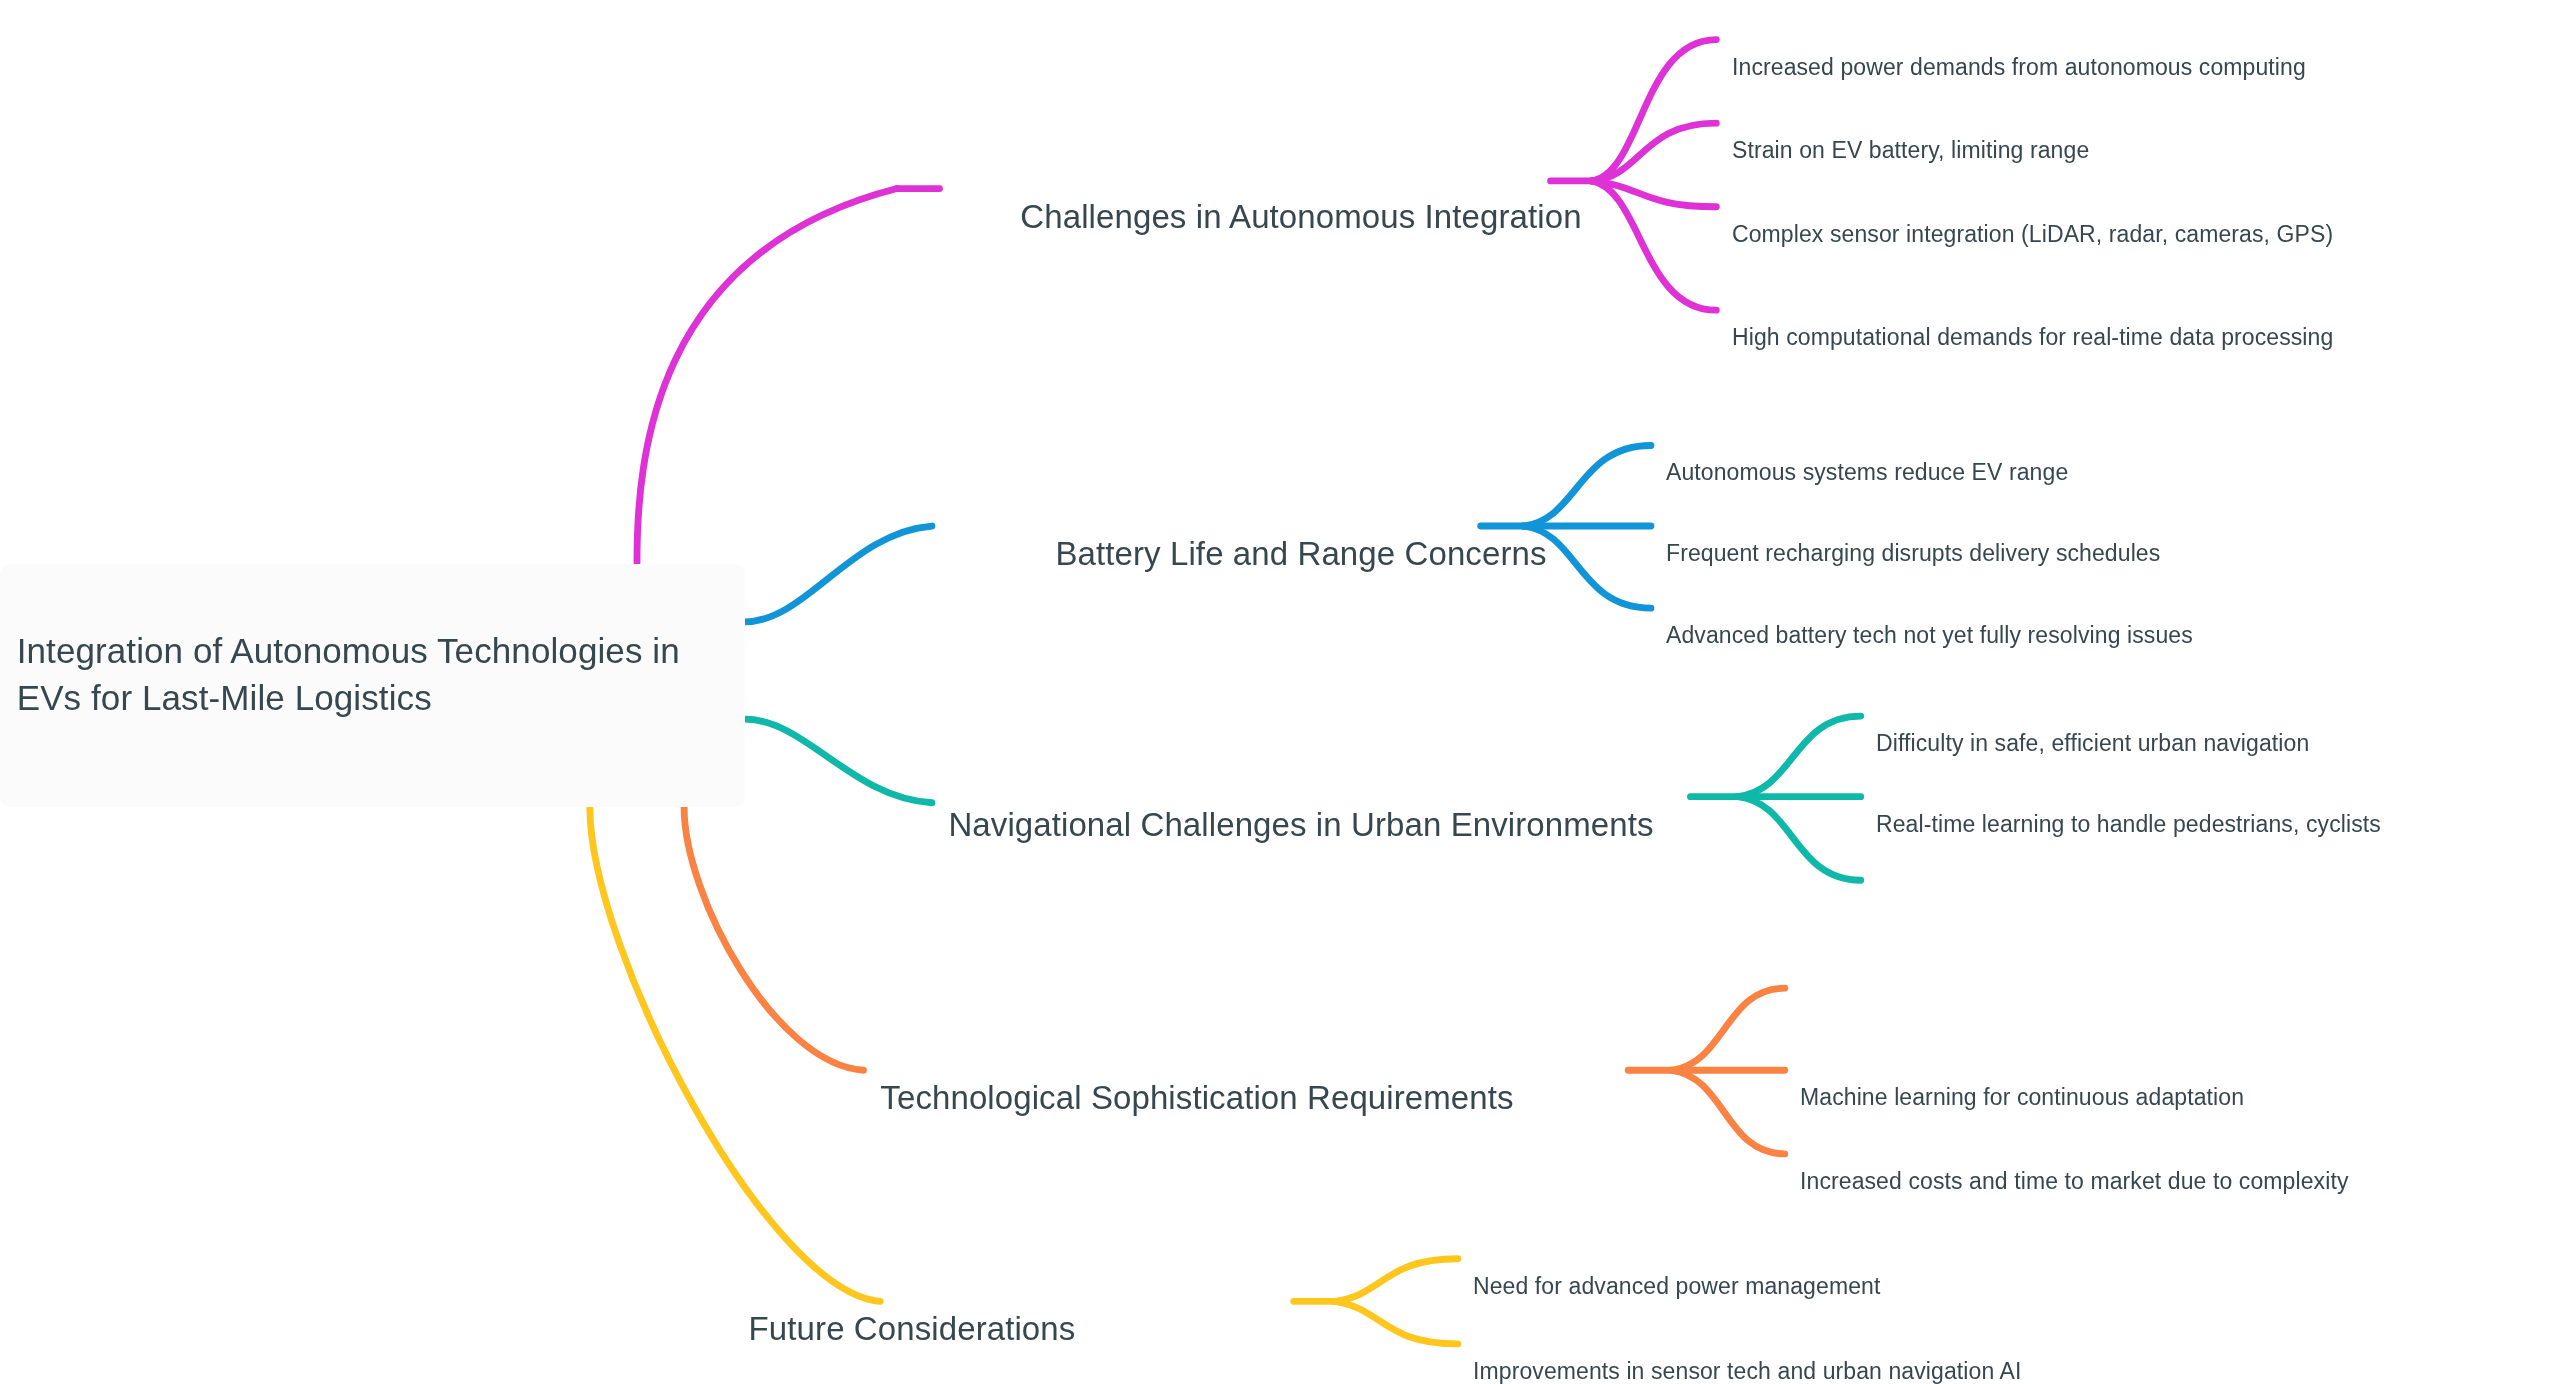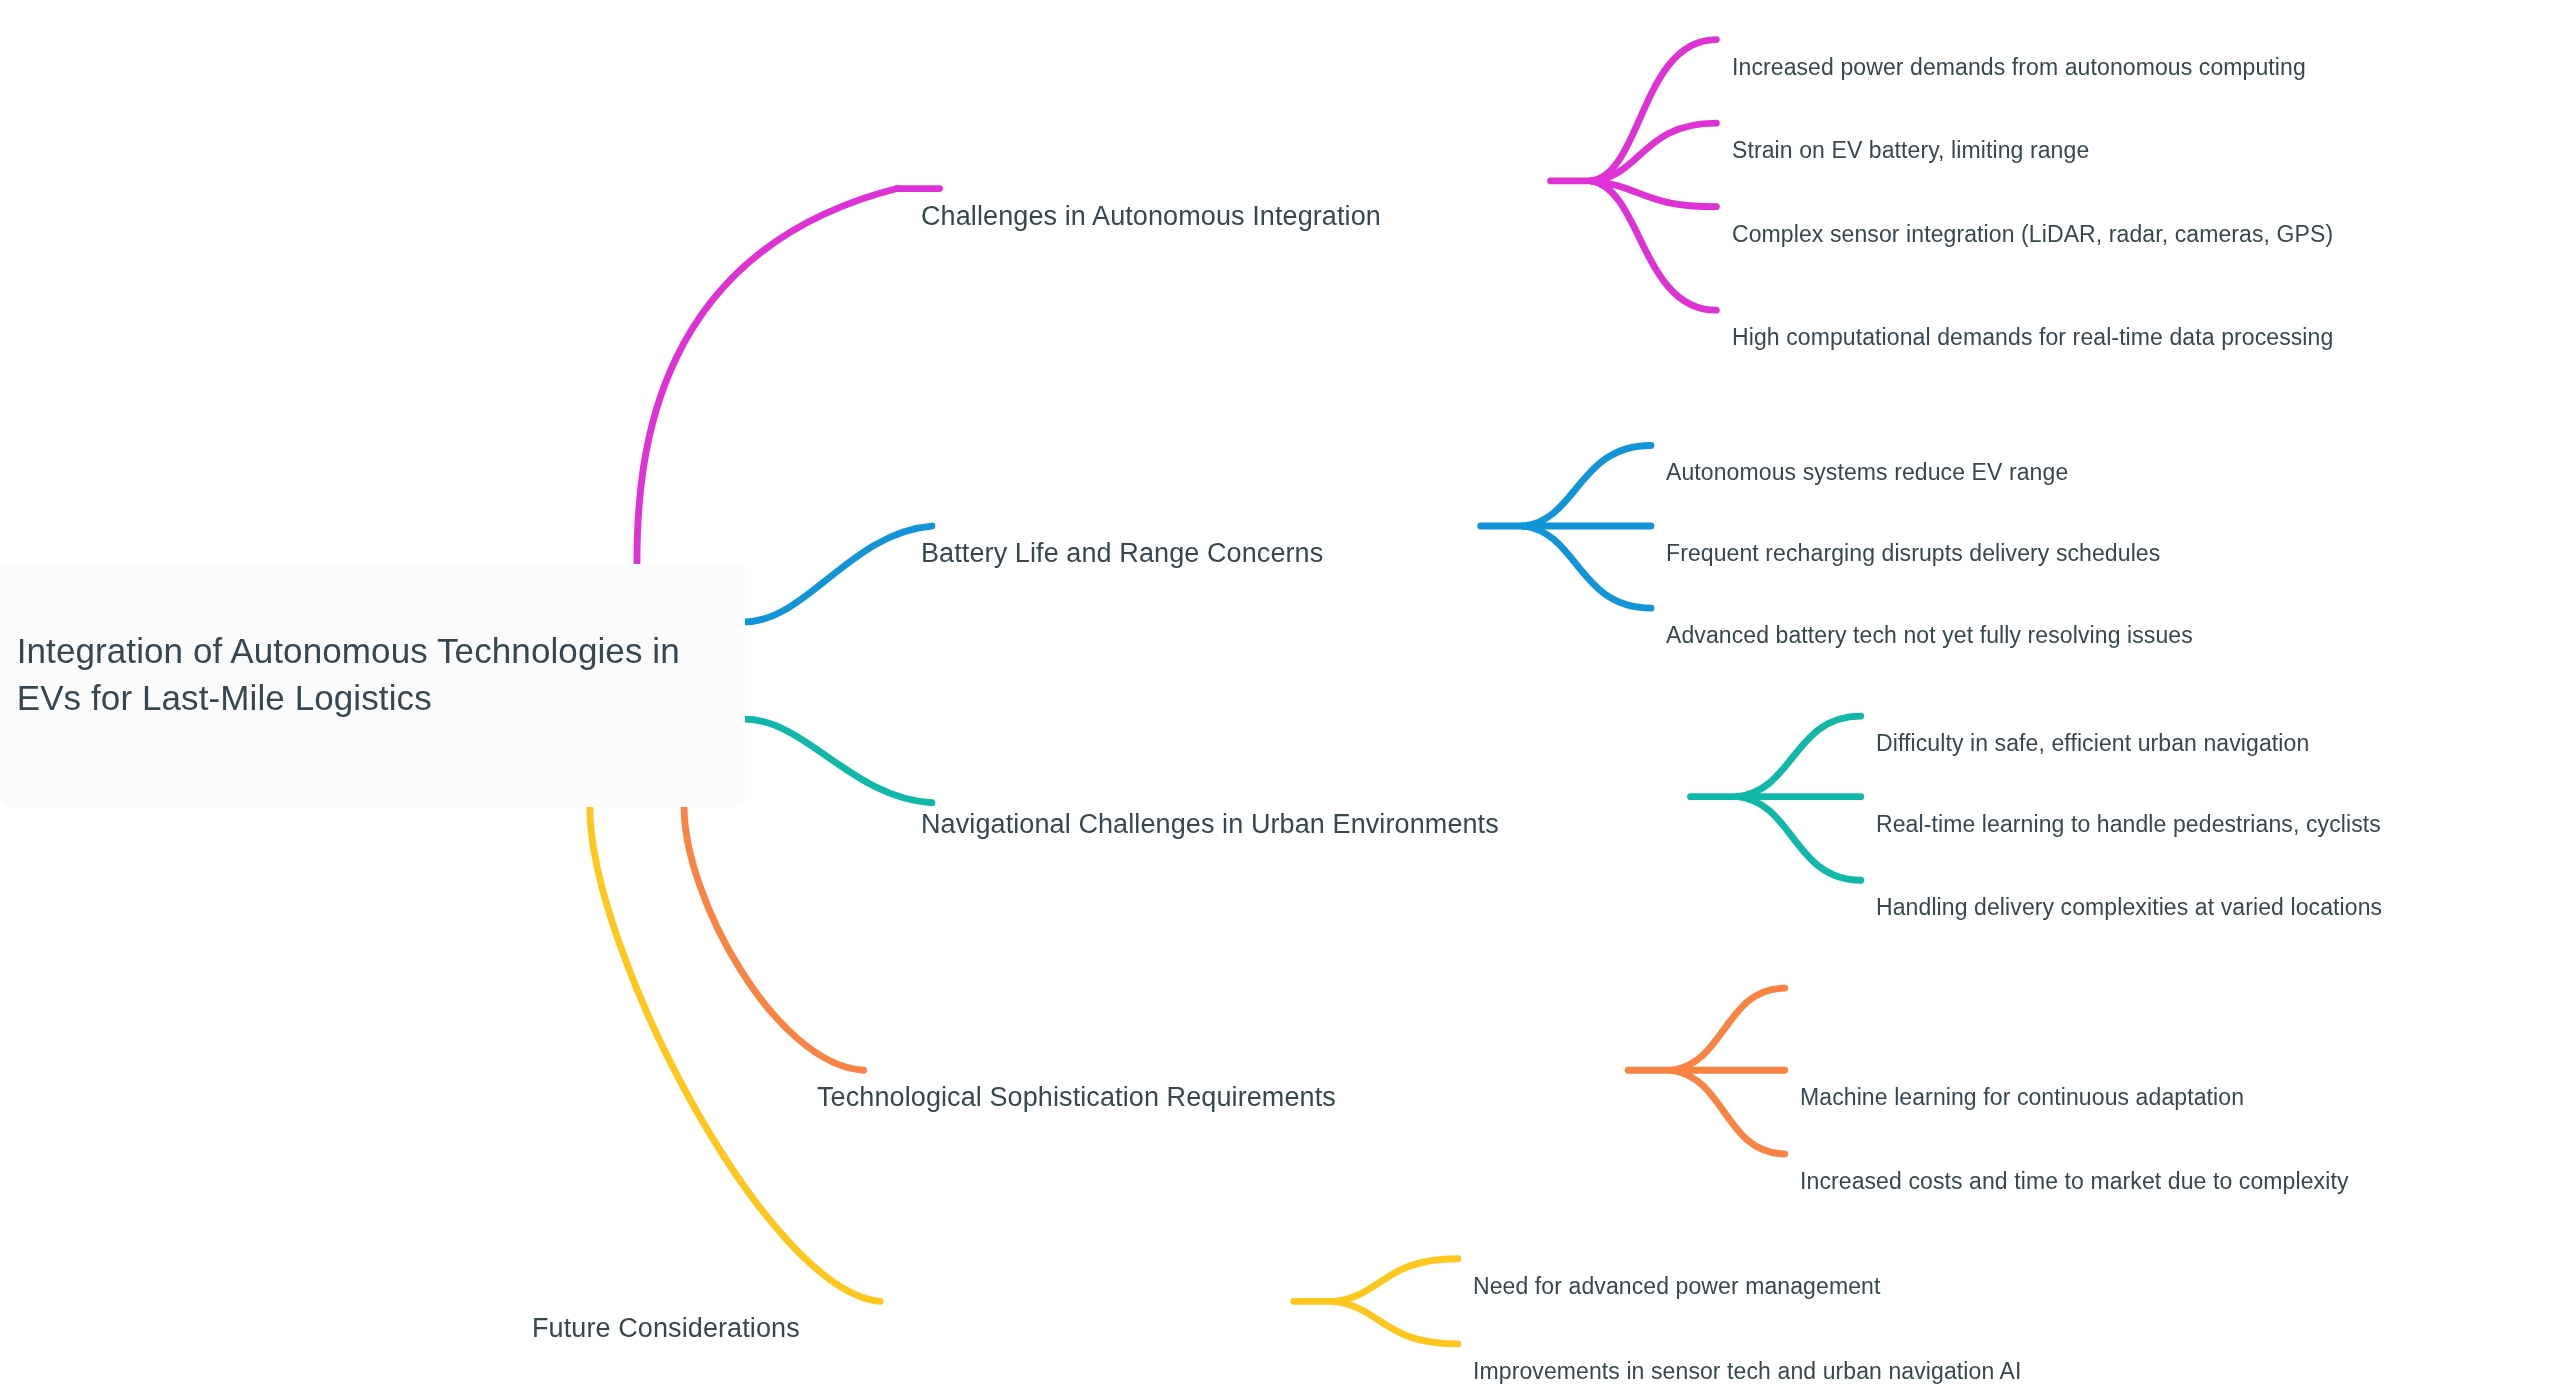--- a/index.html
+++ b/index.html
@@ -27,22 +27,22 @@
   }
   .root-label{
     left:16.7px;top:600px;width:707px;
     font-size:35px;
     line-height:1.34;
     color:#37474F;
     white-space:normal;
   }
   
   .branch-label{
-    font-size:27px;
-    text-align:left;
+    font-size:33px;
+    text-align:center;
     color:#37474F;
     transform:translateY(-50%);
   }
   
   .leaf-label{
     font-size:23px;
     text-align:left;
     color:#37474F;
     transform:translateY(-50%);
     white-space:normal;
@@ -103,21 +103,20 @@
   <div class="node-text branch-label" style="left:921px;top:526px;width:760px;">Battery Life and Range Concerns</div>
 
   <div class="node-text leaf-label" style="left:1666px;top:445px;width:836px;">Autonomous systems reduce EV range</div>
   <div class="node-text leaf-label" style="left:1666px;top:526px;width:836px;">Frequent recharging disrupts delivery schedules</div>
   <div class="node-text leaf-label" style="left:1666px;top:608px;width:836px;">Advanced battery tech not yet fully resolving issues</div>
 
   <div class="node-text branch-label" style="left:921px;top:797px;width:760px;">Navigational Challenges in Urban Environments</div>
 
   <div class="node-text leaf-label" style="left:1876px;top:716px;width:699px;">Difficulty in safe, efficient urban navigation</div>
   <div class="node-text leaf-label" style="left:1876px;top:797px;width:699px;">Real-time learning to handle pedestrians, cyclists</div>
-  <div class="node-text leaf-label" style="left:1876px;top:880px;width:699px;">Handling delivery complexities at varied locations</div>
 
   <div class="node-text branch-label" style="left:817px;top:1070px;width:760px;">Technological Sophistication Requirements</div>
 
   <div class="node-text leaf-label" style="left:1800px;top:1070px;width:768px;">Machine learning for continuous adaptation</div>
   <div class="node-text leaf-label" style="left:1800px;top:1154px;width:768px;">Increased costs and time to market due to complexity</div>
 
   <div class="node-text branch-label" style="left:532px;top:1301px;width:760px;">Future Considerations</div>
 
   <div class="node-text leaf-label" style="left:1473px;top:1259px;width:836px;">Need for advanced power management</div>
   <div class="node-text leaf-label" style="left:1473px;top:1344px;width:836px;">Improvements in sensor tech and urban navigation AI</div>

